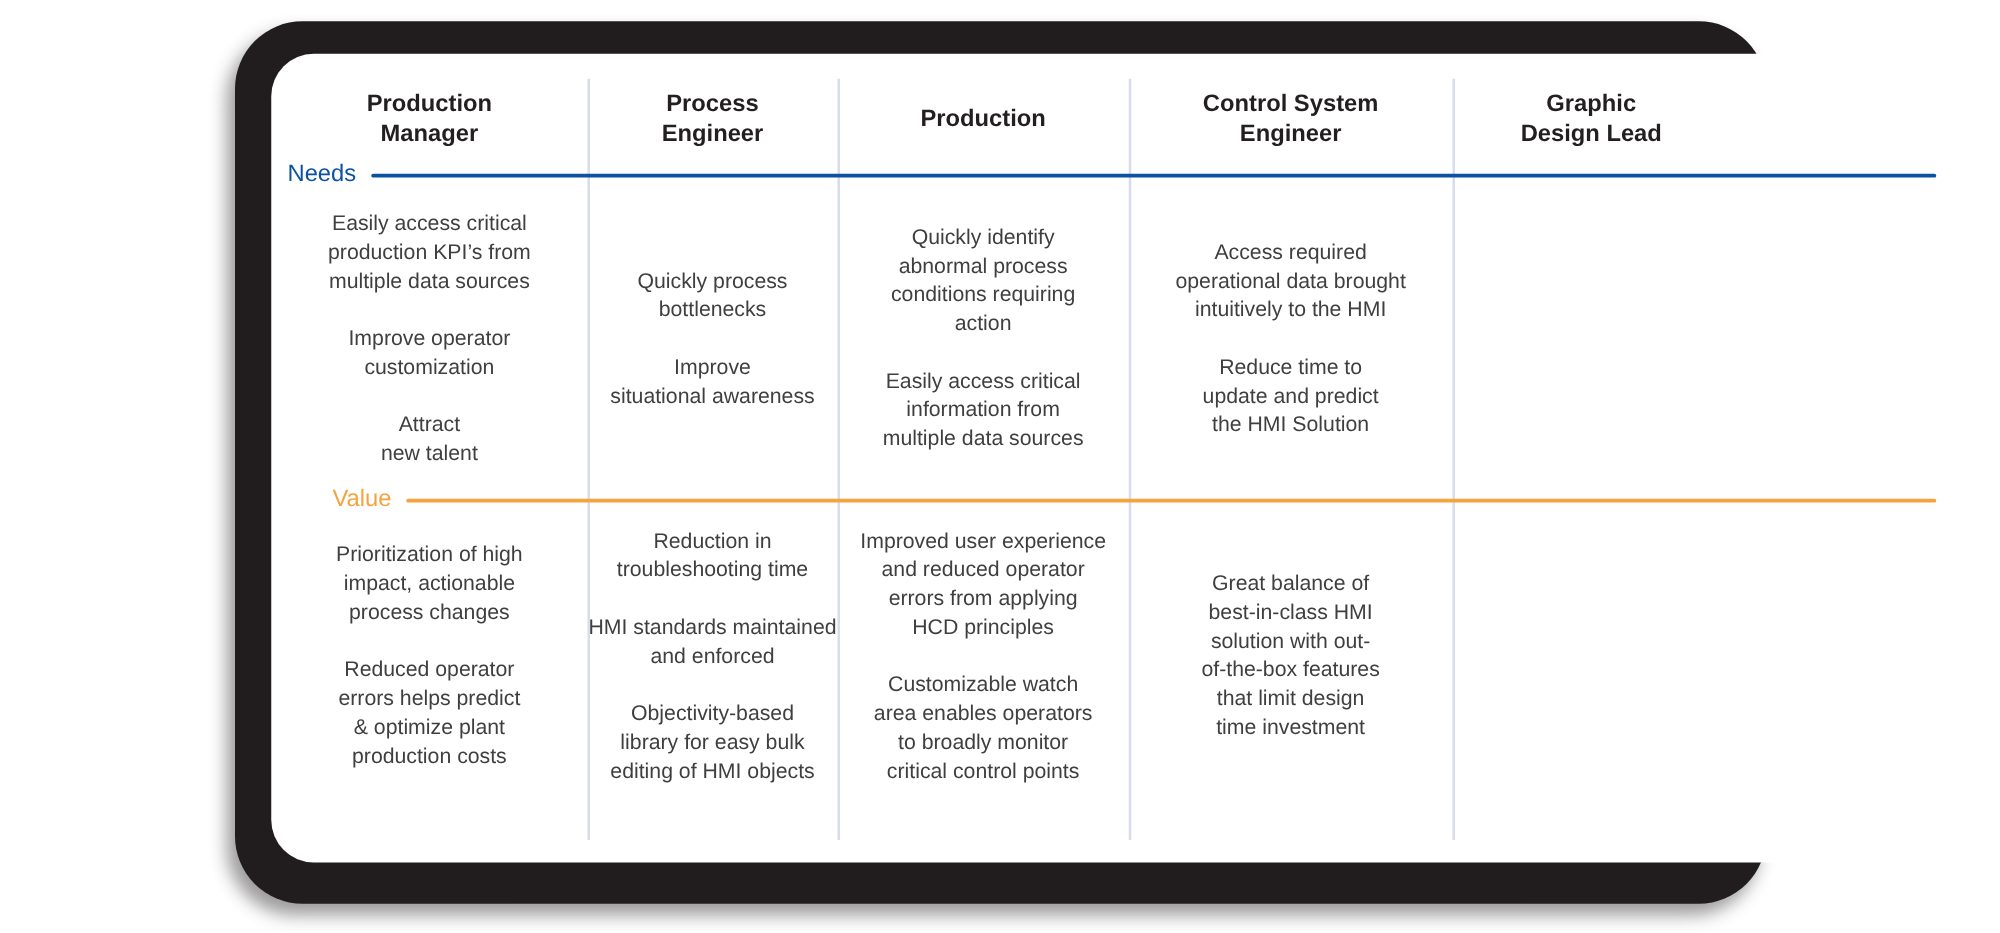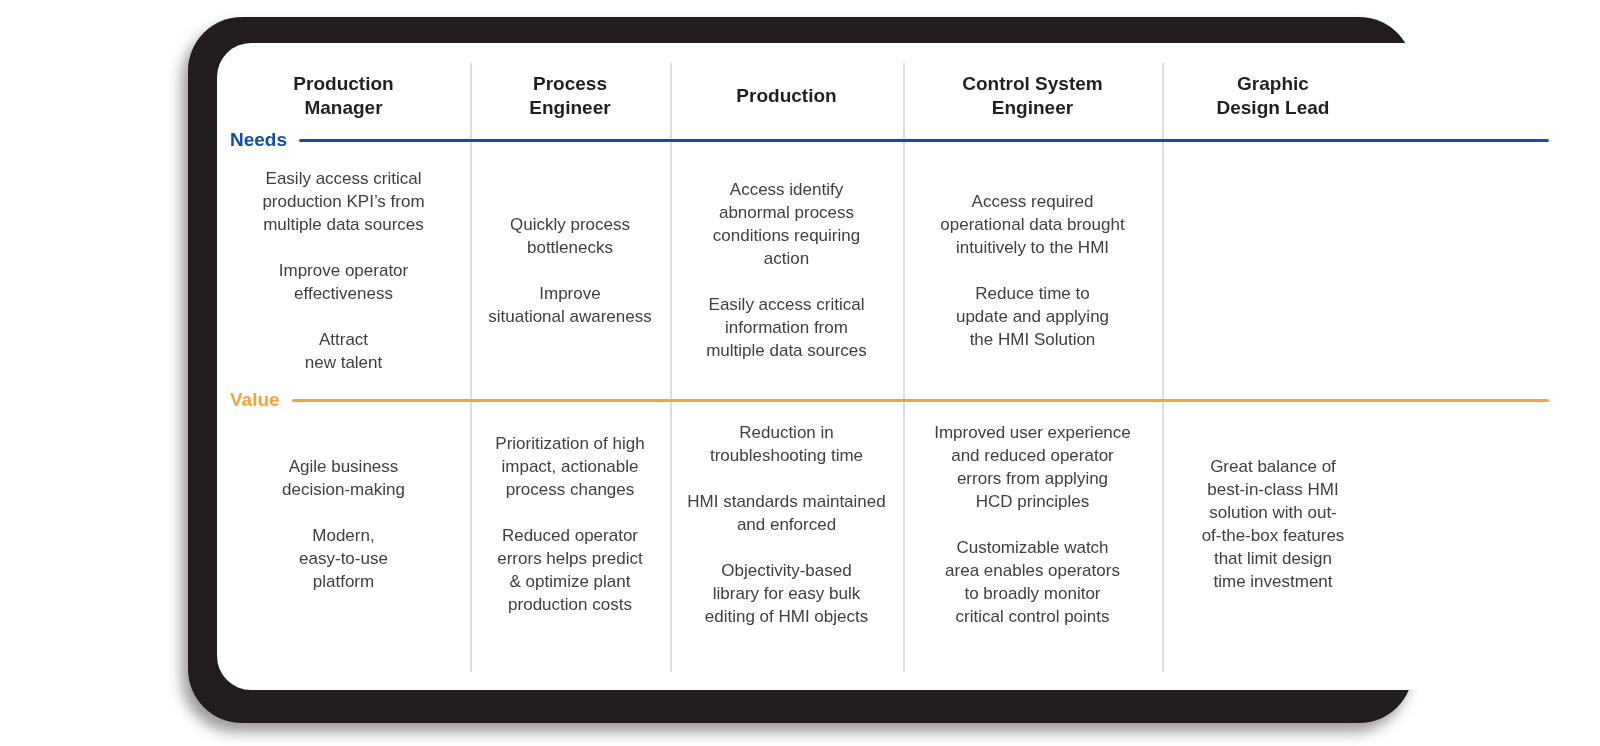--- a/index.html
+++ b/index.html
@@ -53,22 +53,22 @@
   .para{
     margin:0;font-size:17px;line-height:23px;
     color:var(--body-text,#3f3e40);
     white-space:pre-line;
   }
   .rule{
     position:absolute;left:13px;right:49px;
     display:flex;align-items:center;gap:12px;height:28px;
   }
   .rule.needs-rule{top:83px;}
-  .rule.value-rule{top:343px;}
-  .rl{font-size:19px;font-weight:bold;line-height:28px;}
+  .rule.value-rule{top:343px;margin-left:36px;}
+  .rl{font-size:19px;font-weight:normal;line-height:28px;}
   .rl.needs{color:var(--needs,#0d52a0);}
   .rl.value{color:var(--value,#f5a33c);}
   .ln{flex:1;height:3px;border-radius:2px;}
   .ln.needs-ln{background:var(--needs,#0d52a0);}
   .ln.value-ln{background:var(--value,#f5a33c);}
 </style>
 </head>
 <body style="--needs: #0d52a0; --value: #f5a33c; --frame: #211d1e; --divider: #d9dce9; --header-text: #231f20; --body-text: #3f3e40;">
 
 <div class="frame">
@@ -105,64 +105,57 @@
       <span class="rl needs">Needs</span>
       <span class="ln needs-ln"></span>
     </div>
 
     <div class="row" id="row-needs">
         <div class="cell">
           <p class="para">Easily access critical
 production KPI’s from
 multiple data sources</p>
           <p class="para">Improve operator
-effectiveness</p>
+customization</p>
           <p class="para">Attract
 new talent</p>
         </div>
         <div class="cell">
           <p class="para">Quickly process
 bottlenecks</p>
           <p class="para">Improve
 situational awareness</p>
         </div>
         <div class="cell">
-          <p class="para">Access identify
+          <p class="para">Quickly identify
 abnormal process
 conditions requiring
 action</p>
           <p class="para">Easily access critical
 information from
 multiple data sources</p>
         </div>
         <div class="cell">
           <p class="para">Access required
 operational data brought
 intuitively to the HMI</p>
           <p class="para">Reduce time to
-update and applying
+update and predict
 the HMI Solution</p>
         </div>
         <div class="cell">
         </div>
       </div>
 
     <div class="rule value-rule">
       <span class="rl value">Value</span>
       <span class="ln value-ln"></span>
     </div>
 
     <div class="row" id="row-value">
-        <div class="cell">
-          <p class="para">Agile business
-decision-making</p>
-          <p class="para">Modern,
-easy-to-use
-platform</p>
-        </div>
         <div class="cell">
           <p class="para">Prioritization of high
 impact, actionable
 process changes</p>
           <p class="para">Reduced operator
 errors helps predict
 &amp; optimize plant
 production costs</p>
         </div>
         <div class="cell">

